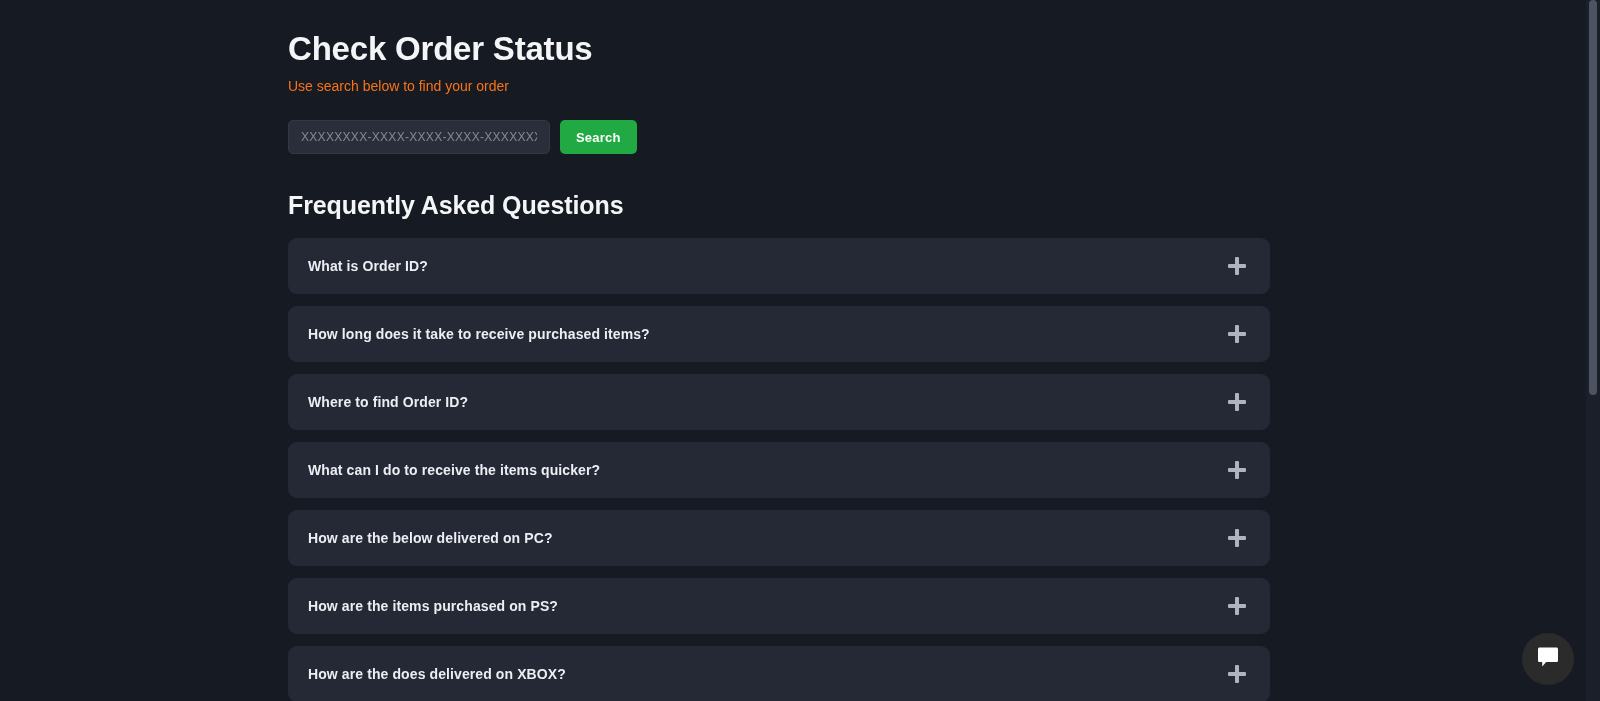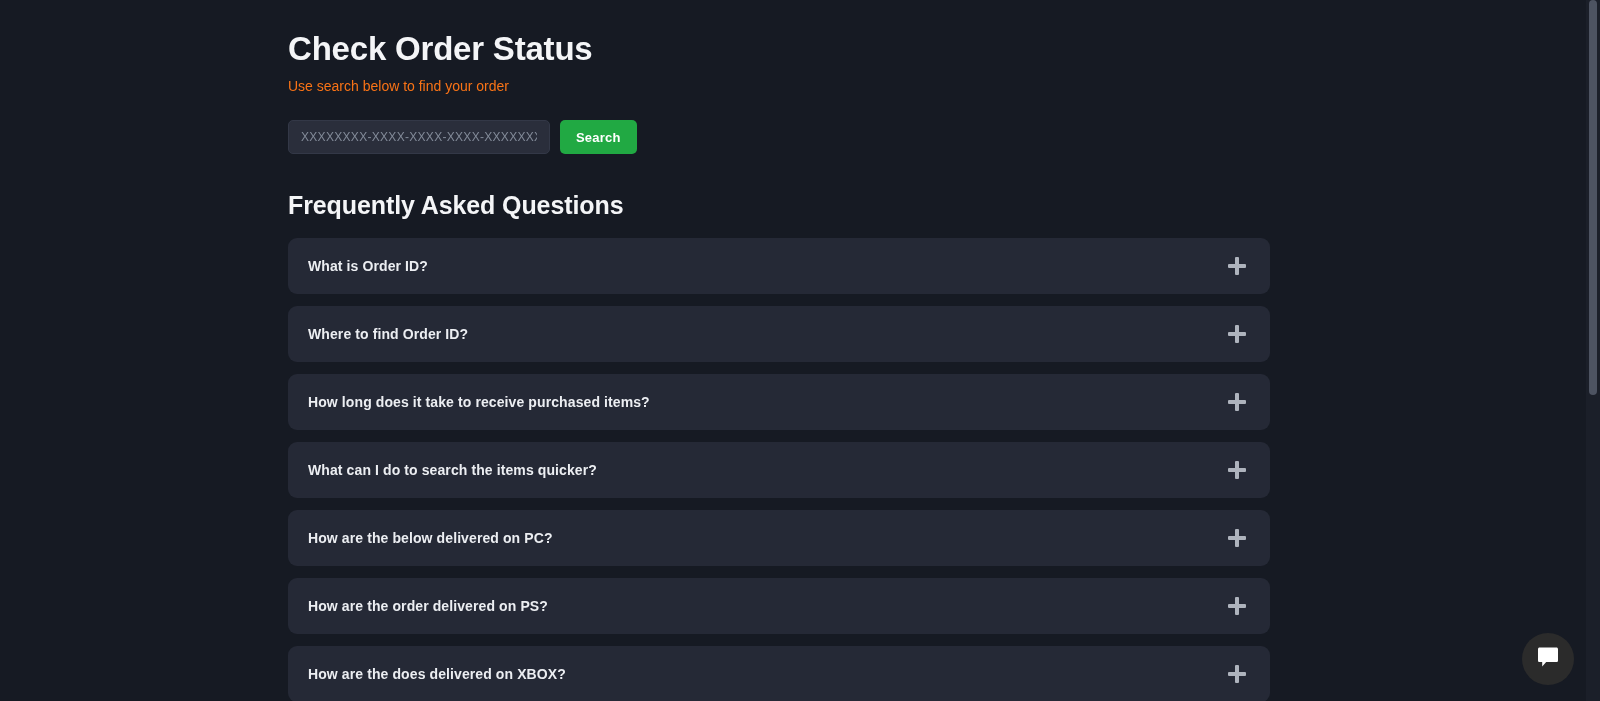--- a/index.html
+++ b/index.html
@@ -216,49 +216,49 @@
 
       <div class="faq-list" id="faq-list">
           <div class="faq-item">
             <span class="faq-question">What is Order ID?</span>
             <span class="faq-toggle">
               <span class="bar h"></span>
               <span class="bar v"></span>
             </span>
           </div>
           <div class="faq-item">
+            <span class="faq-question">How long does it take to receive purchased items?</span>
+            <span class="faq-toggle">
+              <span class="bar h"></span>
+              <span class="bar v"></span>
+            </span>
+          </div>
+          <div class="faq-item">
             <span class="faq-question">Where to find Order ID?</span>
             <span class="faq-toggle">
               <span class="bar h"></span>
               <span class="bar v"></span>
             </span>
           </div>
           <div class="faq-item">
-            <span class="faq-question">How long does it take to receive purchased items?</span>
-            <span class="faq-toggle">
-              <span class="bar h"></span>
-              <span class="bar v"></span>
-            </span>
-          </div>
-          <div class="faq-item">
-            <span class="faq-question">What can I do to search the items quicker?</span>
+            <span class="faq-question">What can I do to receive the items quicker?</span>
             <span class="faq-toggle">
               <span class="bar h"></span>
               <span class="bar v"></span>
             </span>
           </div>
           <div class="faq-item">
             <span class="faq-question">How are the below delivered on PC?</span>
             <span class="faq-toggle">
               <span class="bar h"></span>
               <span class="bar v"></span>
             </span>
           </div>
           <div class="faq-item">
-            <span class="faq-question">How are the order delivered on PS?</span>
+            <span class="faq-question">How are the items purchased on PS?</span>
             <span class="faq-toggle">
               <span class="bar h"></span>
               <span class="bar v"></span>
             </span>
           </div>
           <div class="faq-item">
             <span class="faq-question">How are the does delivered on XBOX?</span>
             <span class="faq-toggle">
               <span class="bar h"></span>
               <span class="bar v"></span>

